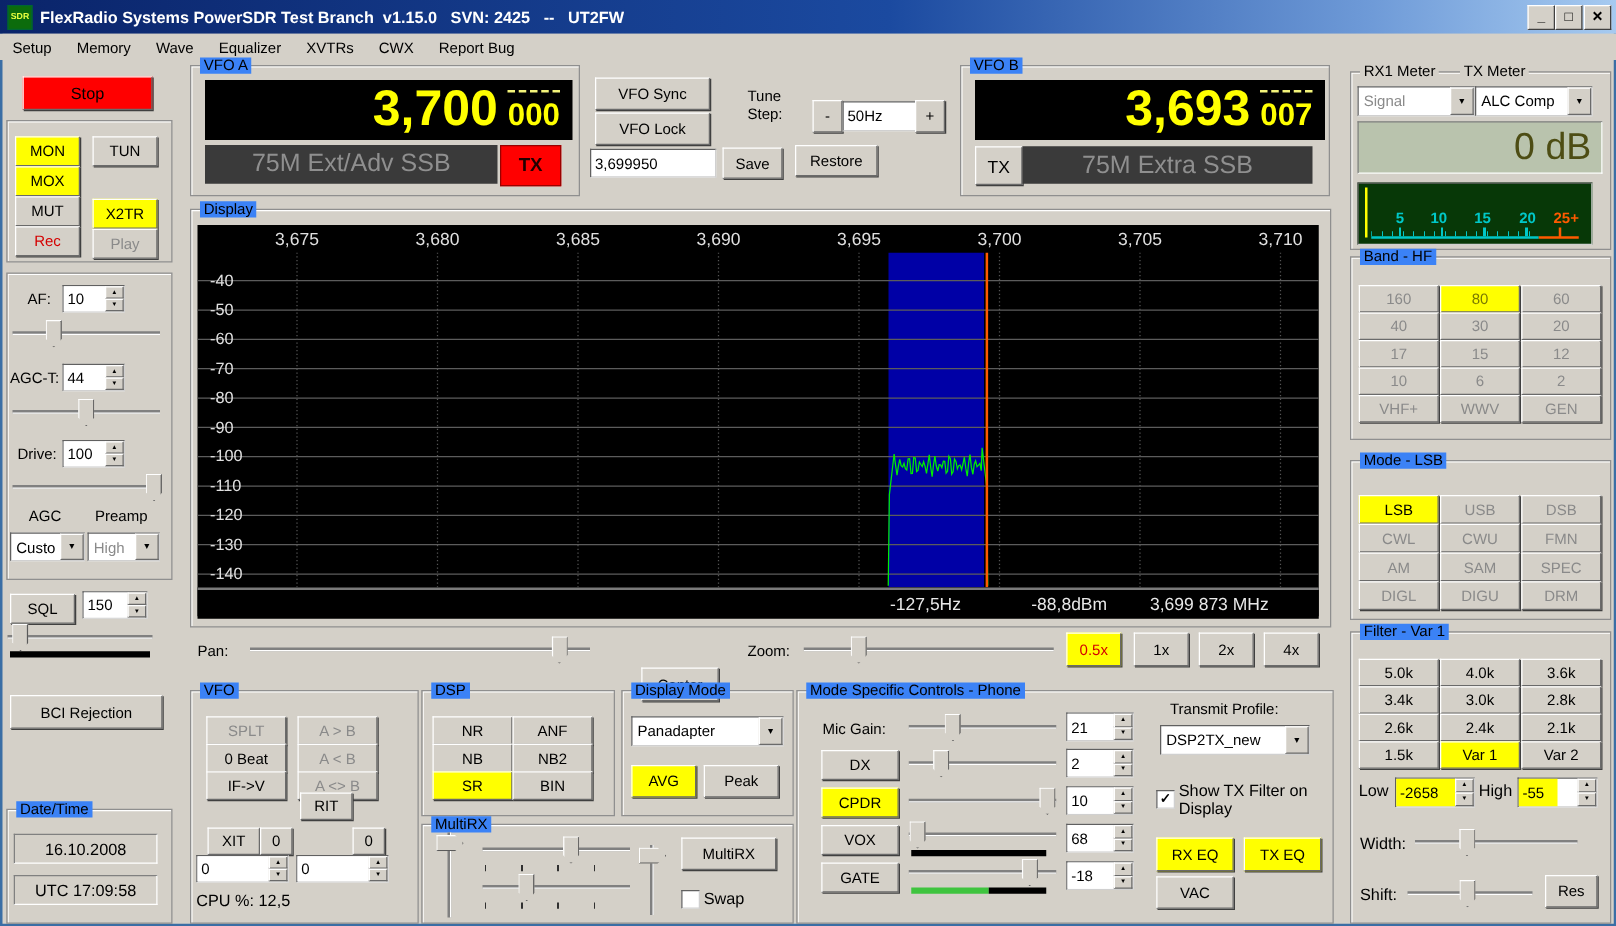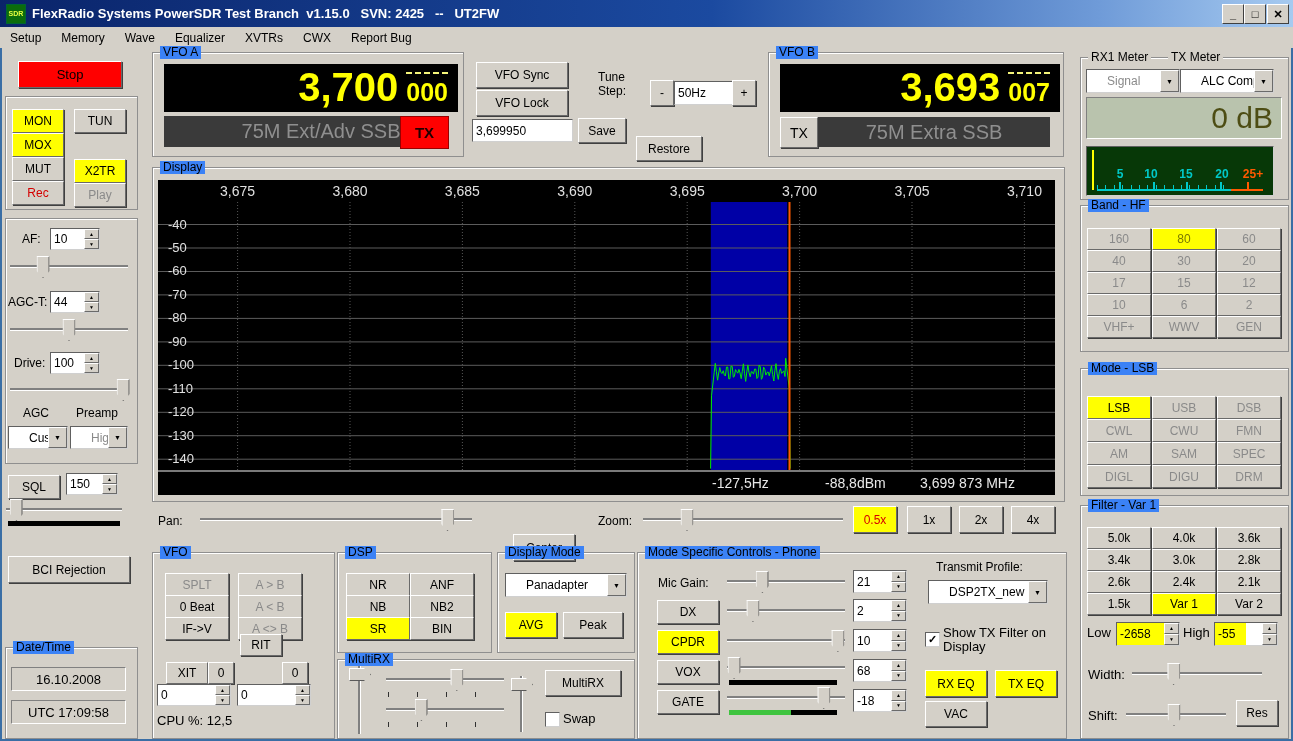--- a/index.html
+++ b/index.html
@@ -35,21 +35,21 @@
     display:flex;align-items:center;padding-left:3px;font-size:12px;}
   
   .spin{position:absolute;background:#fff;border:1px solid;border-color:#606060 #d0d0d0 #d0d0d0 #606060;display:flex;}
   .spin-val{flex:1;display:flex;align-items:center;padding-left:3px;font-size:12px;background:#fff;}
   .spin.ylw .spin-val{background:#ffff00;}
   .spin-btns{width:15px;display:flex;flex-direction:column;}
   .spin-b{flex:1;background:#d4d0c8;border:1px solid;border-color:#fff #6a6a6a #6a6a6a #fff;
     display:flex;align-items:center;justify-content:center;font-size:5px;line-height:1;}
   
   .combo{position:absolute;background:#fff;border:1px solid;border-color:#606060 #d0d0d0 #d0d0d0 #606060;display:flex;}
-  .combo-val{flex:1;display:flex;align-items:center;padding-left:20px;font-size:12px;white-space:nowrap;overflow:hidden;}
+  .combo-val{flex:1;display:flex;align-items:center;padding-left:4px;font-size:12px;white-space:nowrap;overflow:hidden;}
   .combo-val.dim{color:#8a8a8a;}
   .combo-btn{width:17px;background:#d4d0c8;border:1px solid;border-color:#fff #6a6a6a #6a6a6a #fff;
     display:flex;align-items:center;justify-content:center;font-size:7px;}
   
   .hslider{position:absolute;height:22px;}
   .hs-track{position:absolute;left:0;right:0;top:10px;height:2px;background:#808080;border-bottom:1px solid #fff;}
   .hs-thumb{position:absolute;top:1px;width:11px;height:20px;background:#d4d0c8;
     border:1px solid;border-color:#fff #5a5a5a #5a5a5a #fff;
     clip-path:polygon(0 0,100% 0,100% 68%,50% 100%,0 68%);transform:translateX(-50%);}
   .vslider{position:absolute;width:22px;}
@@ -200,32 +200,32 @@
   <div class="field" style="left:11px;top:667px;width:113px;height:22px;">16.10.2008</div>
   <div class="field" style="left:11px;top:700px;width:113px;height:22px;">UTC 17:09:58</div>
 
   <div class="gb" style="left:152px;top:52px;width:310px;height:103px;">
     <span class="gb-label">VFO A</span>
   </div>
   <div class="vfodisp" style="left:164px;top:64px;width:284px;height:48px;">
     <span class="vfo-main">3,700</span>
     <span class="vfo-sub">000</span>
   </div>
-  <div class="bandbar" style="left:164px;top:116px;width:234px;height:31px;padding-left:40px;">75M Ext/Adv SSB</div>
+  <div class="bandbar" style="left:164px;top:116px;width:234px;height:31px;">75M Ext/Adv SSB</div>
   <div class="txred" style="left:400px;top:116px;width:47px;height:31px;">TX</div>
 
   <div class="btn" style="left:476px;top:62px;width:90px;height:24px;">VFO Sync</div>
   <div class="btn" style="left:476px;top:90px;width:90px;height:24px;">VFO Lock</div>
   <div class="lab" style="left:598px;top:70px;width:42px;">Tune Step:</div>
   <div class="btn" style="left:650px;top:80px;width:22px;height:24px;">-</div>
   <div class="tbox" style="left:674px;top:81px;width:56px;height:22px;">50Hz</div>
   <div class="btn" style="left:732px;top:80px;width:22px;height:24px;">+</div>
   <div class="tbox" style="left:472px;top:119px;width:96px;height:21px;">3,699950</div>
   <div class="btn" style="left:578px;top:118px;width:46px;height:23px;">Save</div>
-  <div class="btn" style="left:636px;top:136px;width:64px;height:23px;">Restore</div>
+  <div class="btn" style="left:636px;top:116px;width:64px;height:23px;">Restore</div>
 
   <div class="gb" style="left:768px;top:52px;width:294px;height:103px;">
     <span class="gb-label">VFO B</span>
   </div>
   <div class="vfodisp" style="left:780px;top:64px;width:270px;height:48px;">
     <span class="vfo-main">3,693</span>
     <span class="vfo-sub">007</span>
   </div>
   <div class="btn" style="left:780px;top:117px;width:36px;height:29px;font-size:14px;">TX</div>
   <div class="bandbar" style="left:818px;top:117px;width:232px;height:30px;">75M Extra SSB</div>

